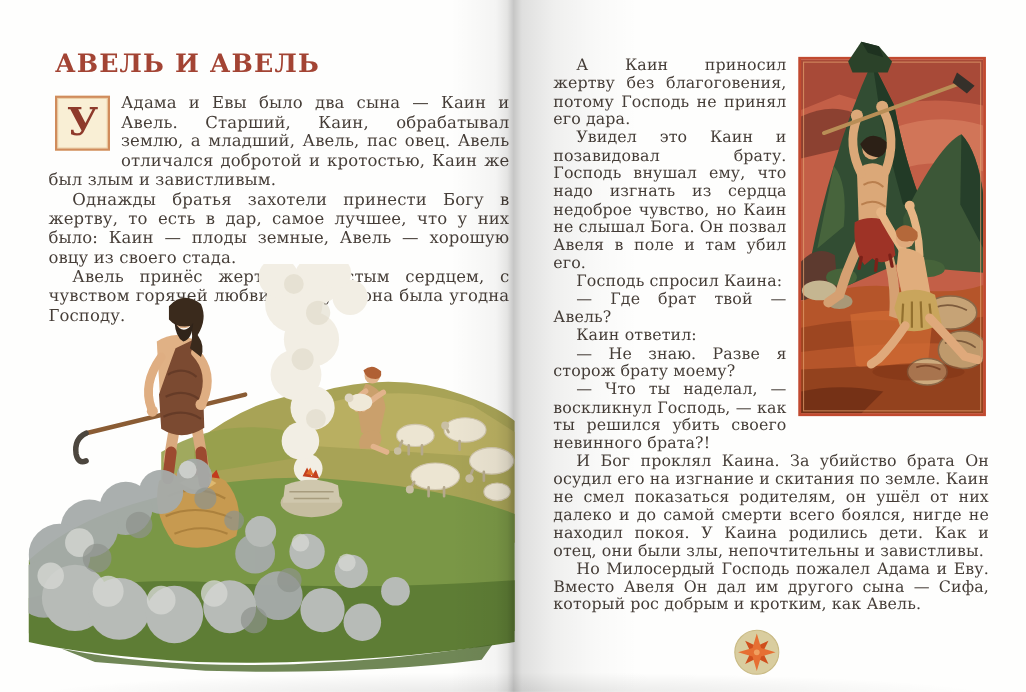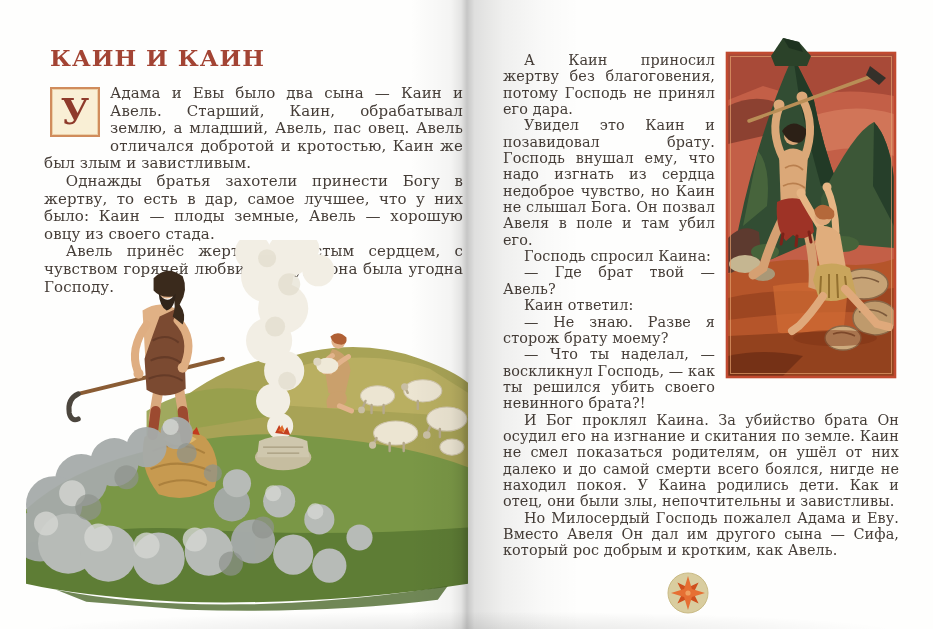--- a/index.html
+++ b/index.html
@@ -60,21 +60,21 @@
     margin:-16px 0 6px 8px;
   }
   .ornament{display:block;width:44px;height:44px;margin:12px 0 0 163px;}
 </style>
 </head>
 <body>
 
 <div class="spread">
 
   <div class="page page-left">
-    <h1 class="title">КАИН И КАИН</h1>
+    <h1 class="title">АВЕЛЬ И АВЕЛЬ</h1>
 
     <div class="text-block">
       <div class="dropcap">
         <span>У</span>
       </div>
       <div class="paras">
           <p>Адама и Евы было два сына — Каин и Авель. Старший, Каин, обрабатывал землю, а младший, Авель, пас овец. Авель отличался добротой и кротостью, Каин же был злым и завистливым.</p>
           <p>Однажды братья захотели принести Богу в жертву, то есть в дар, самое лучшее, что у них было: Каин — плоды земные, Авель — хорошую овцу из своего стада.</p>
           <p>Авель принёс жертву с чистым сердцем, с чувством горячей любви к Богу, и она была угодна Господу.</p>
         </div>

